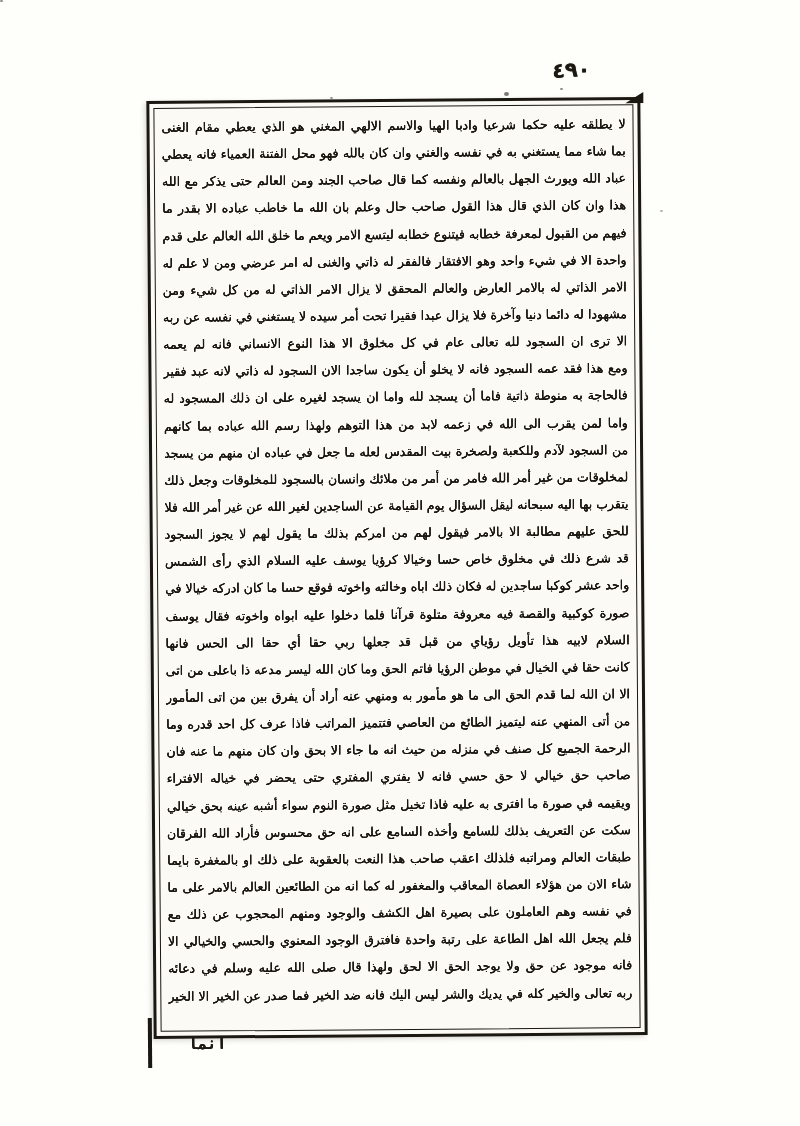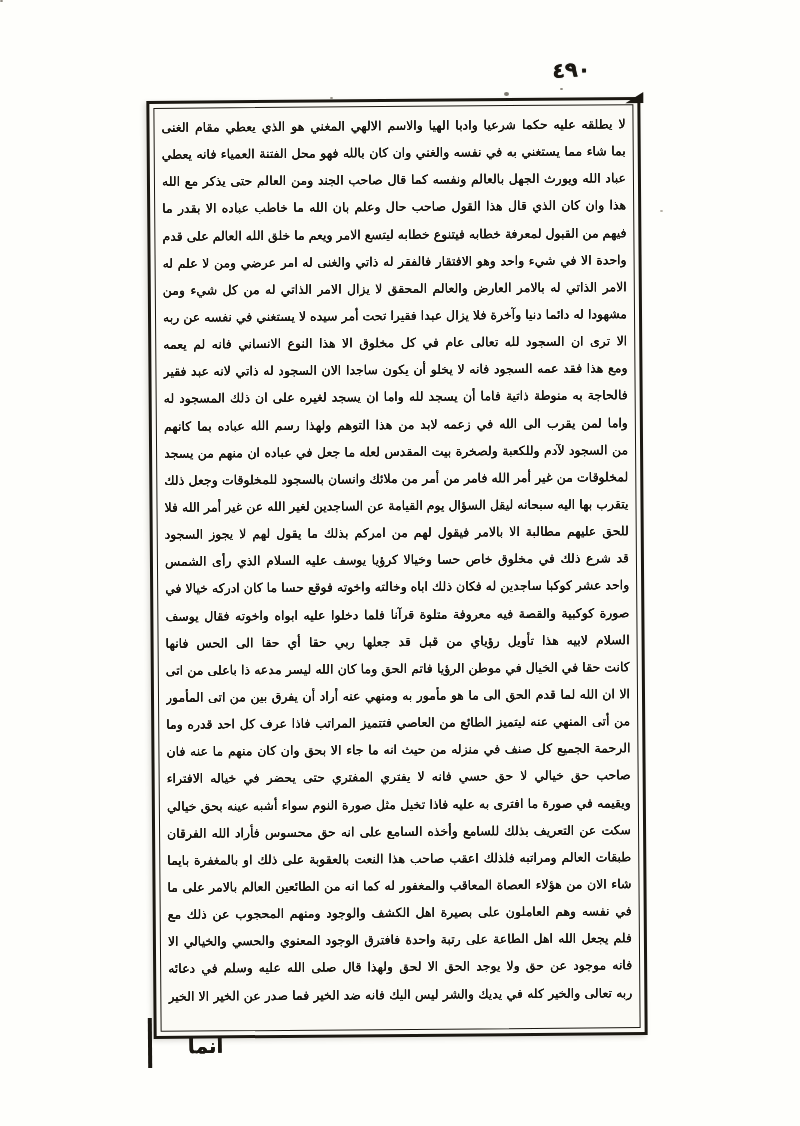--- a/index.html
+++ b/index.html
@@ -69,24 +69,25 @@
   
   .border-tail {
     position: absolute; left: 148px; top: 1018px;
     width: 4px; height: 50px;
     background: var(--ink, #1b1812);
     transform: rotate(-0.45deg);
   }
   .catchword {
     position: absolute; left: 188px; top: 1034px;
     direction: rtl;
-    font-size: 20px; font-weight: bold;
+    font-size: 16px; font-weight: bold;
     color: var(--ink, #1b1812);
     text-shadow: 0 0 0.6px currentColor;
     transform: rotate(-1deg);
+    font-family: Liberation Mono, monospace;
   }
 </style>
 </head>
 <body>
 
 <div class="page">
 
   <div class="speck"></div>
 
   <div class="page-number">٤٩٠</div>

